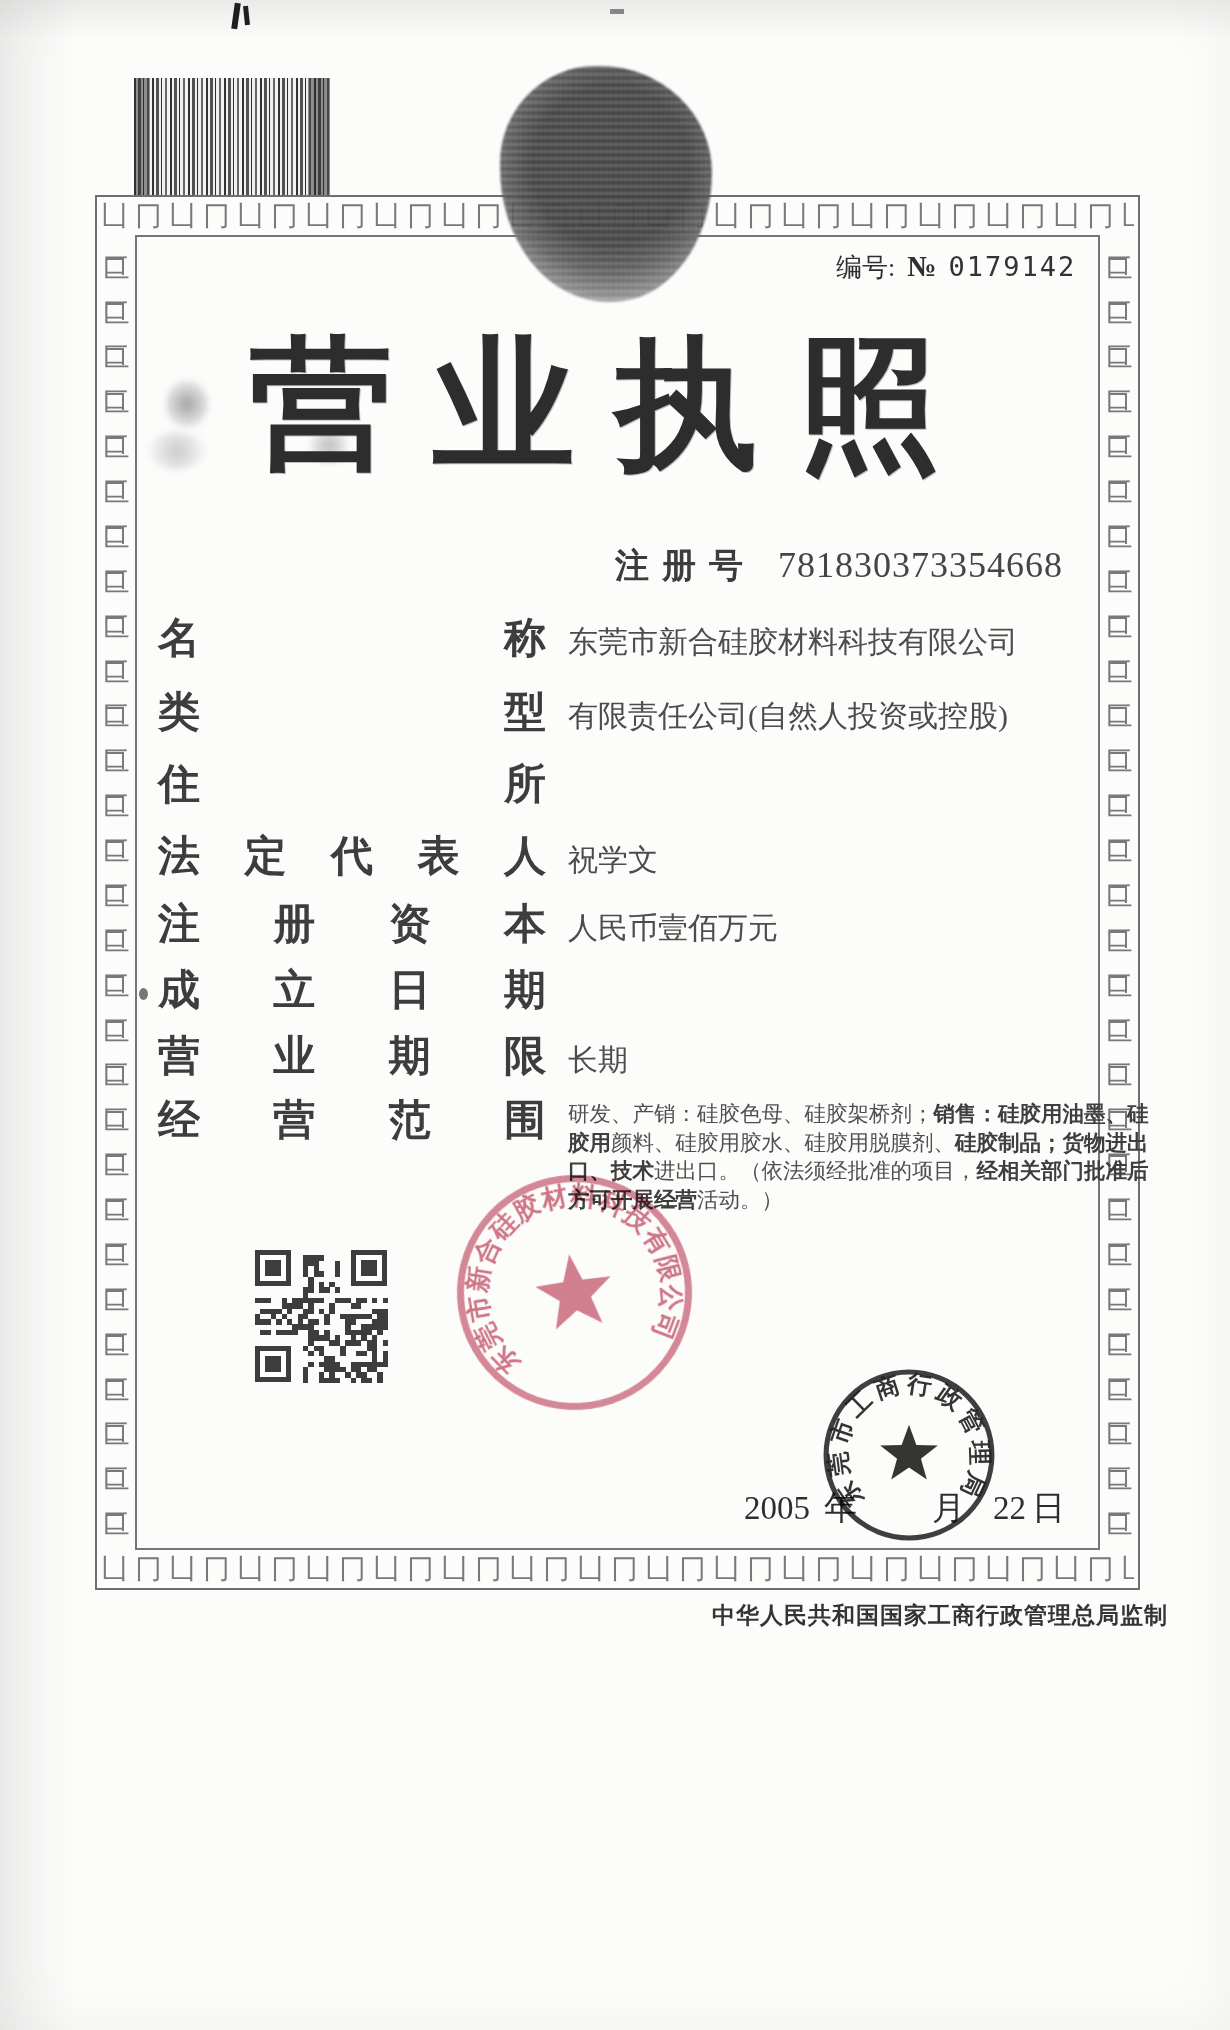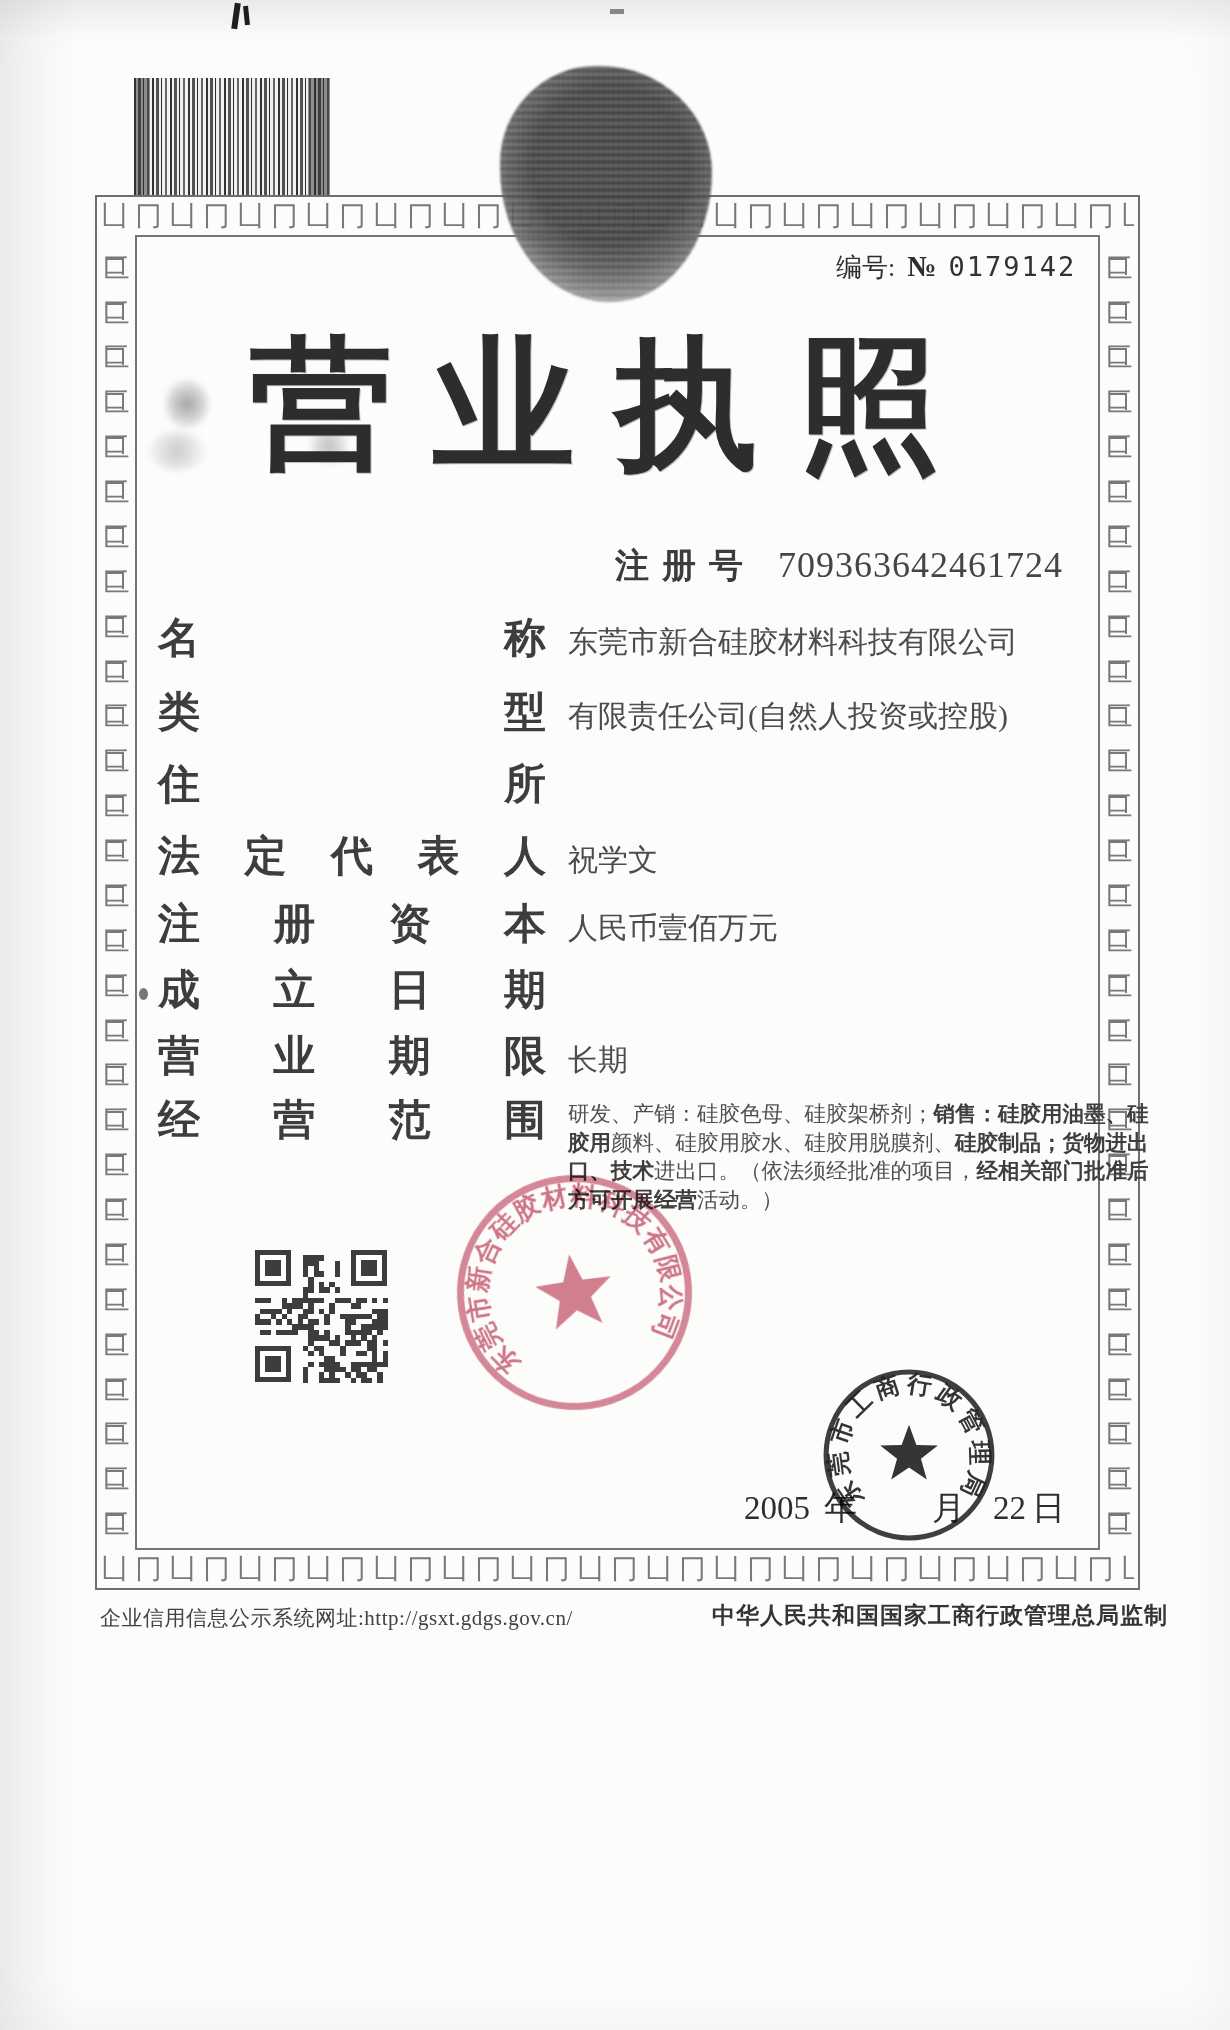--- a/index.html
+++ b/index.html
@@ -133,21 +133,21 @@
 
   <div class="title">
     <span>营</span>
     <span>业</span>
     <span>执</span>
     <span>照</span>
   </div>
 
   <div class="regline">
     <span class="rlabel">注册号</span>
-    <span class="rnum">709363642461724</span>
+    <span class="rnum">781830373354668</span>
   </div>
 
   <div class="field" style="top:612px;">
     <div class="flabel">
         <span>名</span>
         <span>称</span>
       </div>
     <div class="fvalue">东莞市新合硅胶材料科技有限公司</div>
   </div>
   <div class="field" style="top:686px;">
@@ -431,15 +431,14 @@
     <defs>
       <path id="blkArc" d="M 46.2,133.8 A 62,62 0 1 1 133.8,133.8" fill="none"></path>
     </defs>
     <circle cx="90" cy="90" r="82" fill="none" stroke="#262626" stroke-width="5" opacity="0.88"></circle>
     <polygon opacity="0.9" fill="#1f1f1f" points="90,60 97.3,80 118.5,80.7 101.8,93.8 107.6,114.3 90,102.4 72.4,114.3 78.2,93.8 61.5,80.7 82.7,80"></polygon>
     <text font-size="24" fill="#1f1f1f" opacity="0.9">
       <textPath href="#blkArc" startOffset="0" textLength="282" lengthAdjust="spacing">东莞市工商行政管理局</textPath>
     </text>
   </svg>
 
-  <div class="footer-left">企业信用信息公示系统网址:http://gsxt.gdgs.gov.cn/</div>
   <div class="footer-right">中华人民共和国国家工商行政管理总局监制</div>
 </div>
 
 </body></html>

